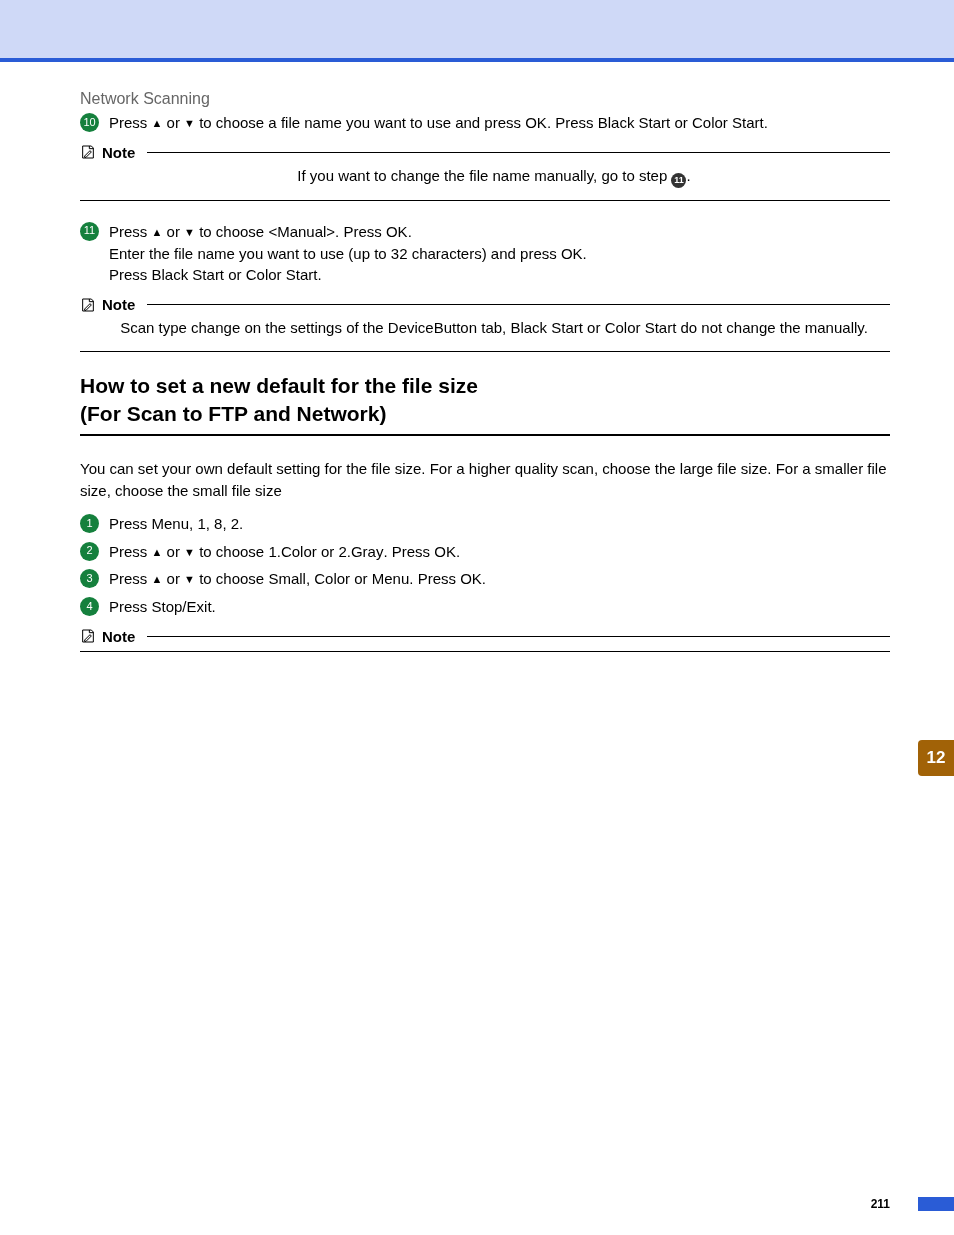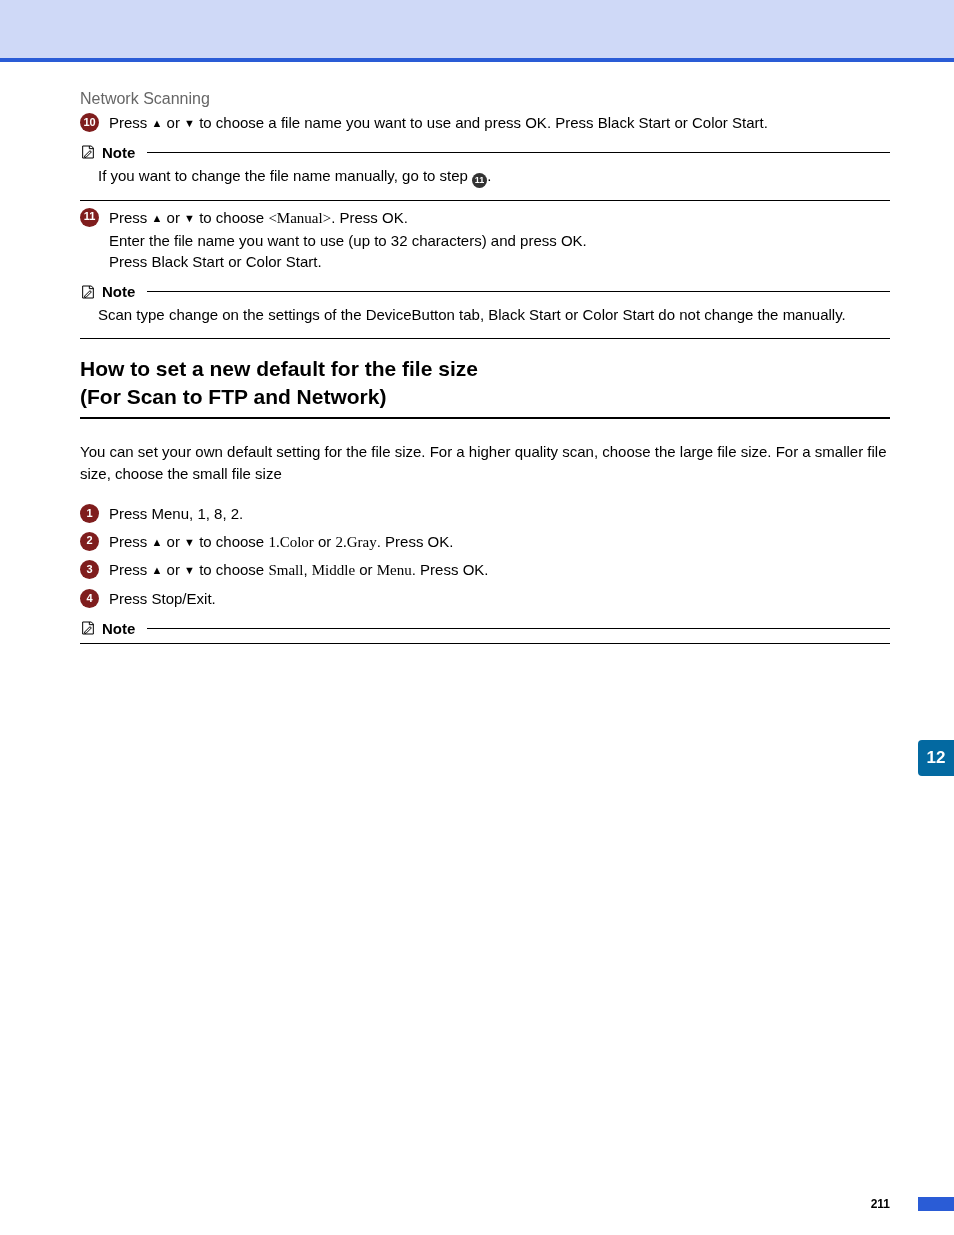--- a/index.html
+++ b/index.html
@@ -3,35 +3,35 @@
 <meta charset="utf-8">
 <style>
   * { box-sizing: border-box; margin: 0; padding: 0; }
   html, body { width: 954px; height: 1235px; font-family: Arial, Helvetica, sans-serif; background: #fff; color: #000; }
   .topbar { width: 100%; height: 58px; background: #cfd9f7; }
   .bluebar { height: 4px; background: #2a5cd6; margin: 0; }
   .page { position: relative; padding: 28px 64px 40px 80px; }
   .breadcrumb { font-size: 16px; color: #666; }
   .step { display: flex; align-items: flex-start; margin: 4px 0 6px 0; font-size: 15px; line-height: 1.45; }
   .step-body { flex: 1; }
-  .circle-num { display: inline-flex; align-items: center; justify-content: center; width: 19px; height: 19px; border-radius: 50%; background: #7f1d1d; color: #fff; font-size: 11px; font-weight: bold; margin-right: 10px; flex: 0 0 19px; margin-top: 1px; }
+  .circle-num { display: inline-flex; align-items: center; justify-content: center; width: 19px; height: 19px; border-radius: 50%; background: #15803d; color: #fff; font-size: 11px; font-weight: normal; margin-right: 10px; flex: 0 0 19px; margin-top: 1px; }
   .circle-inline { display: inline-flex; align-items: center; justify-content: center; width: 15px; height: 15px; border-radius: 50%; background: #333; color: #fff; font-size: 9px; font-weight: bold; vertical-align: -2px; }
   b { font-weight: normal; }
-  .mono { font-family: Liberation Serif, serif; }
-  .note-block { margin: 10px 0 6px 0; }
+  .mono { font-family: Liberation Sans, sans-serif; }
+  .note-block { margin: 10px 0 20px 0; text-align: center; }
   .note-head { display: flex; align-items: center; gap: 6px; }
   .note-head .label { font-weight: bold; font-size: 15px; padding-right: 6px; }
   .note-head .rule { flex: 1; height: 1px; background: #000; }
   .note-body { font-size: 15px; line-height: 1.45; padding: 4px 0 6px 18px; }
   .note-bottom-rule { height: 1px; background: #000; margin-top: 6px; }
   .note-icon { width: 16px; height: 16px; }
   .h2 { font-size: 21px; font-weight: bold; line-height: 1.35; margin-top: 16px; }
   .h2-rule { height: 2px; background: #000; margin: 6px 0 22px 0; }
-  .para { font-size: 15px; line-height: 1.45; margin-bottom: 18px; }
-  .thumb-tab { position: absolute; right: 0; top: 740px; width: 36px; height: 36px; background: #0369a1; color: #fff; font-weight: bold; font-size: 17px; display: flex; align-items: center; justify-content: center; border-radius: 4px 0 0 4px; }
+  .para { font-size: 15px; line-height: 1.45; margin-bottom: 11px; }
+  .thumb-tab { position: absolute; right: 0; top: 740px; width: 36px; height: 36px; background: #a16207; color: #fff; font-weight: bold; font-size: 17px; display: flex; align-items: center; justify-content: center; border-radius: 4px 0 0 4px; }
   .footer { position: absolute; bottom: 24px; right: 64px; font-size: 12px; font-weight: bold; }
   .footer-bar { position: absolute; bottom: 24px; right: 0; width: 36px; height: 14px; background: #2a5cd6; }
   .arrow { font-size: 11px; vertical-align: 1px; }
 </style>
 </head>
 <body>
 
 <div class="topbar"></div>
 <div class="bluebar"></div>
 
@@ -101,21 +101,21 @@
   <div class="step">
     <span class="circle-num">2</span>
     <div class="step-body">
       <span>Press </span><span class="arrow">▲</span><span> or </span><span class="arrow">▼</span><span> to choose </span><span class="mono">1.Color</span><span> or </span><span class="mono">2.Gray</span><span>. Press </span><b>OK</b><span>.</span>
     </div>
   </div>
 
   <div class="step">
     <span class="circle-num">3</span>
     <div class="step-body">
-      <span>Press </span><span class="arrow">▲</span><span> or </span><span class="arrow">▼</span><span> to choose </span><span class="mono">Small</span><span>, </span><span class="mono">Middle</span><span> or </span><span class="mono">Menu</span><span>. Press </span><b>OK</b><span>.</span>
+      <span>Press </span><span class="arrow">▲</span><span> or </span><span class="arrow">▼</span><span> to choose </span><span class="mono">Small</span><span>, </span><span class="mono">Color</span><span> or </span><span class="mono">Menu</span><span>. Press </span><b>OK</b><span>.</span>
     </div>
   </div>
 
   <div class="step">
     <span class="circle-num">4</span>
     <div class="step-body">
       <span>Press </span><b>Stop/Exit</b><span>.</span>
     </div>
   </div>
 

